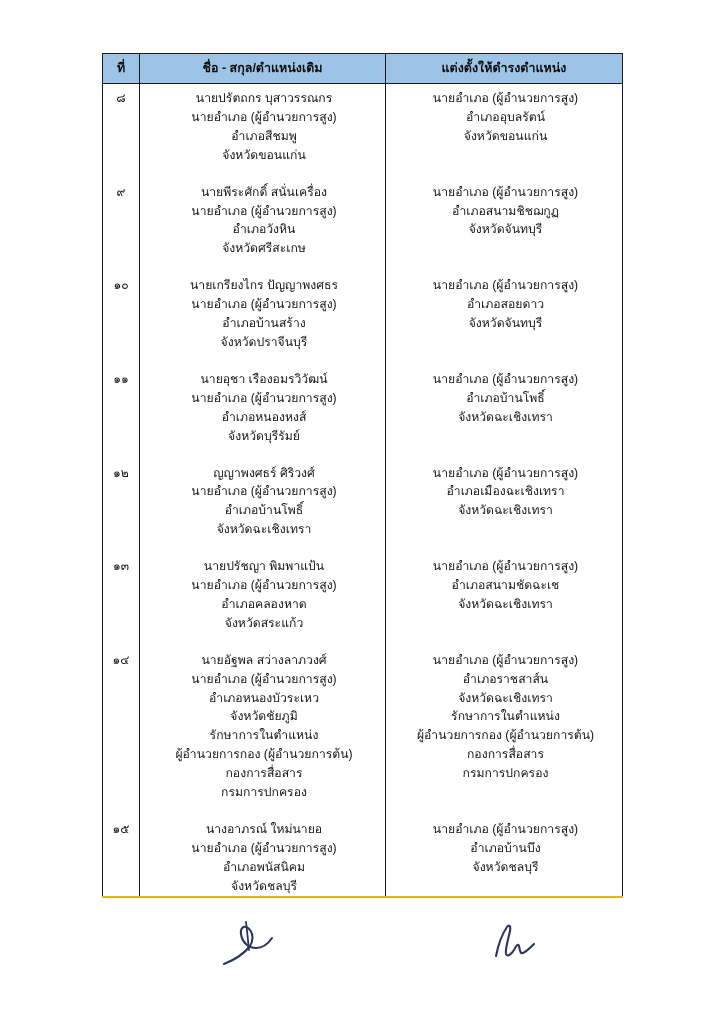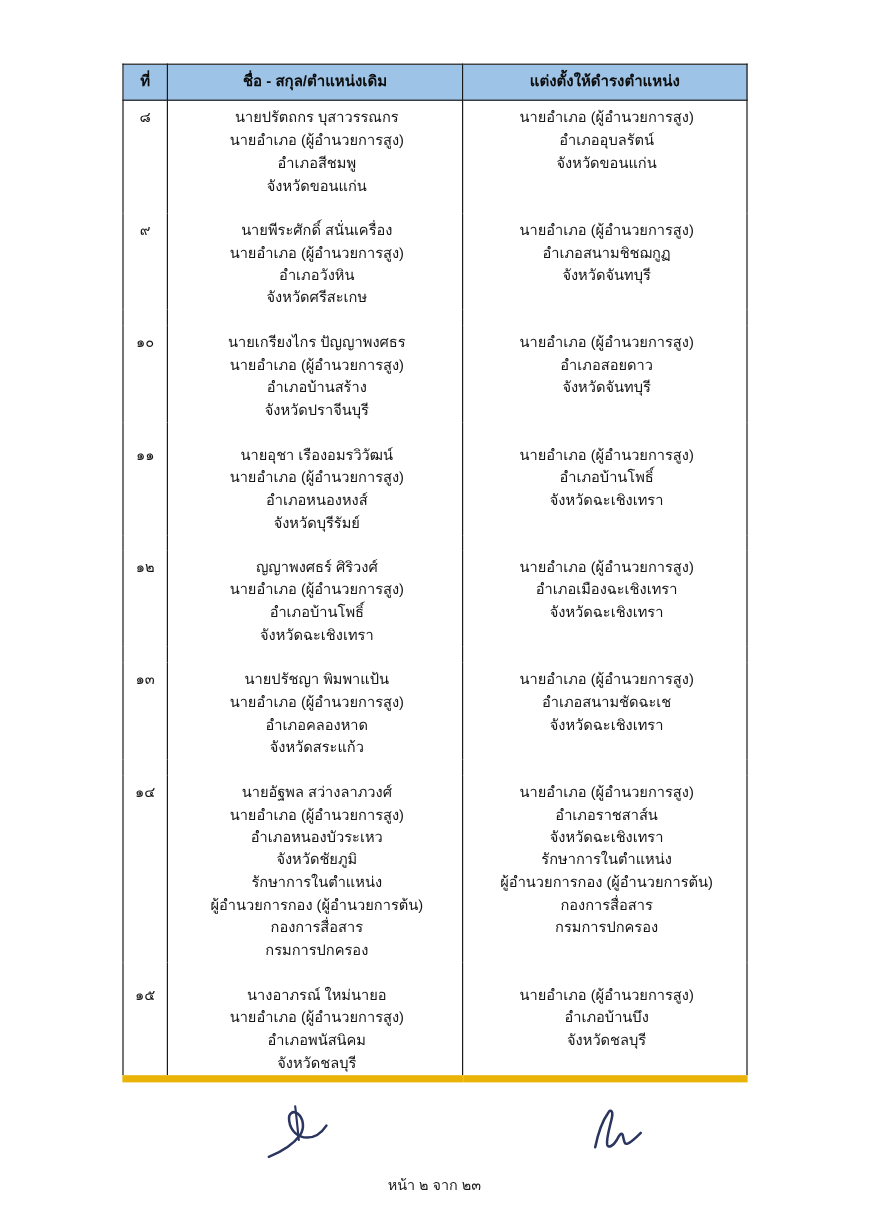--- a/index.html
+++ b/index.html
@@ -62,21 +62,21 @@
     border-top: none;
     border-bottom: none;
     vertical-align: top;
     font-size: 12.2px;
     line-height: 1.55;
     padding: 0;
     color: #141414;
   }
 
   table.appt tbody tr.last-row td {
-    border-bottom: 6px solid #eab308;
+    border-bottom: 2px solid #eab308;
   }
 
   td.cell-no {
     text-align: center;
     padding-top: 5px !important;
     font-size: 12.2px;
   }
 
   td.cell-name, td.cell-appt {
     padding: 5px 4px 0 7px !important;
@@ -326,15 +326,14 @@
       <path d="M28 6 C29 14, 30 24, 31 34" stroke="#2a3560" stroke-width="1.8" stroke-linecap="round" fill="none"></path>
     </svg>
   </div>
 
   <div class="sig" style="left:488px; top:922px;">
     <svg width="62" height="46" viewBox="0 0 62 46" fill="none" xmlns="http://www.w3.org/2000/svg">
       <path d="M8 34 C10 24, 14 12, 19 5 C21 2, 23 4, 22 9 C20 18, 17 27, 18 32 C19 35, 23 33, 26 28 C28 24, 30 21, 31 24 C32 28, 32 32, 35 31 C38 30, 42 26, 46 22" stroke="#2a3560" stroke-width="2.1" stroke-linecap="round" stroke-linejoin="round" fill="none"></path>
     </svg>
   </div>
 
-  <div class="footer">หน้า ๒ จาก ๒๓</div>
 
 </div>
 
 </body></html>

